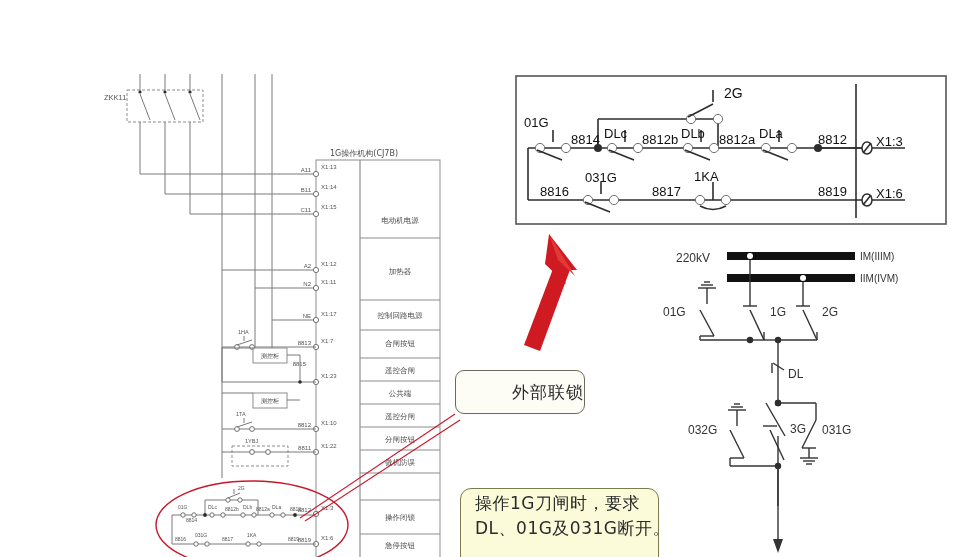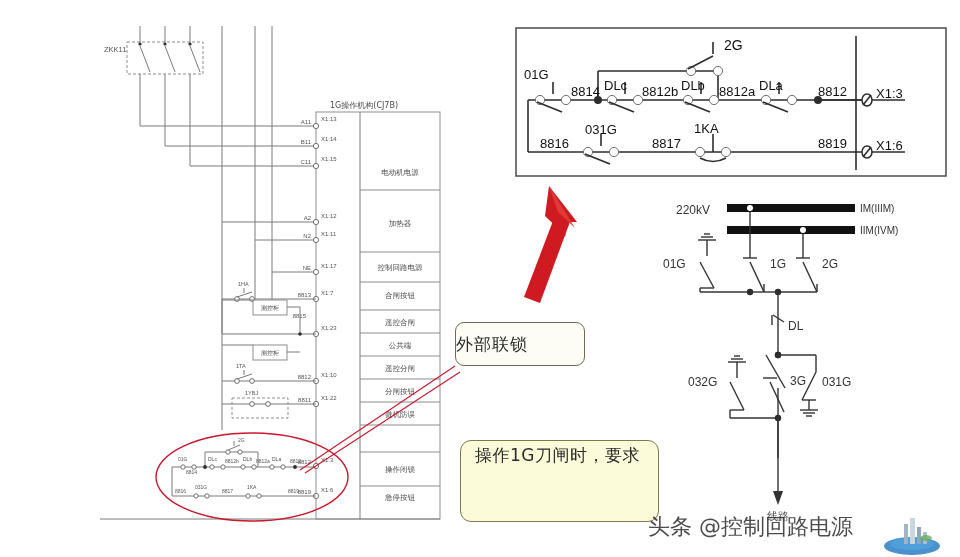--- a/index.html
+++ b/index.html
@@ -1,21 +1,21 @@
 <!DOCTYPE html>
 <html><head>
 <meta charset="utf-8">
 <style>
   html,body{margin:0;padding:0;background:#ffffff;}
   body{
     width:960px;height:557px;position:relative;overflow:hidden;
     font-family:"Liberation Sans","DejaVu Sans",sans-serif;
     color:#3a3a3a;
   }
-  .stage{position:absolute;inset:0;}
+  .stage{position:absolute;inset:0;margin-top:48px;}
   svg.layer{position:absolute;left:0;top:0;width:960px;height:557px;}
   .txt{font-family:"Liberation Sans","DejaVu Sans",sans-serif;fill:#555;}
   .txt-cn{font-family:"DejaVu Sans","Liberation Sans",sans-serif;fill:#4a4a4a;}
   .wire{stroke:#7a7a7a;stroke-width:1;fill:none;}
   .wire-d{stroke:#8d8d8d;stroke-width:1;fill:none;stroke-dasharray:3 2;}
   .box{stroke:#8d8d8d;stroke-width:1;fill:none;}
   .inset-box{stroke:#555;stroke-width:1.6;fill:#fff;}
   .inset-wire{stroke:#2d2d2d;stroke-width:1.6;fill:none;}
   .inset-txt{font-family:"Liberation Sans","DejaVu Sans",sans-serif;fill:#111;}
   .sl-wire{stroke:#333;stroke-width:1.4;fill:none;}
@@ -24,21 +24,21 @@
   .term{fill:#fff;stroke:#6f6f6f;stroke-width:1;}
   .red{stroke:#c9172b;fill:none;}
   .callout{
     position:absolute;box-sizing:border-box;
     font-family:"DejaVu Sans","Liberation Sans",sans-serif;
     color:#2b2b2b;line-height:1.45;
   }
   #callout-external{
     left:455px;top:322px;width:130px;height:44px;
     background:#fdfdf6;border:1.4px solid #6b6b5a;border-radius:9px;
-    font-size:17px;display:flex;align-items:center;justify-content:flex-start;
+    font-size:17px;display:flex;align-items:center;justify-content:flex-end;
     letter-spacing:1px;
   }
   #callout-requirement{
     left:460px;top:440px;width:199px;height:82px;
     background:#fcfbd9;border:1.4px solid #7c7a4e;border-radius:11px;
     font-size:17px;padding:2px 14px;letter-spacing:.5px;
   }
   #callout-requirement .ln{display:block;white-space:nowrap;}
   .wm{
     position:absolute;left:648px;top:512px;
@@ -456,20 +456,21 @@
     <path d="M778 505 L773 491 L783 491 Z" fill="#333"></path>
     <text class="txt-cn" x="778" y="520" font-size="11" text-anchor="middle" fill="#333">线路</text>
   </svg>
 
   <div class="callout" id="callout-external">
     <span>外部联锁</span>
   </div>
 
   <div class="callout" id="callout-requirement">
     <span class="ln">操作1G刀闸时，要求</span>
+    <span class="ln">DL、01G及031G断开。</span>
   </div>
 
   <div class="wm">头条 @控制回路电源</div>
   <svg class="globe" viewBox="0 0 64 40">
     <ellipse cx="32" cy="30" rx="28" ry="9" fill="#2b7fc4" opacity=".85"></ellipse>
     <ellipse cx="32" cy="28" rx="22" ry="6" fill="#4fa3dd" opacity=".8"></ellipse>
     <rect x="24" y="8" width="4" height="20" fill="#9fb6c6"></rect>
     <rect x="30" y="2" width="5" height="26" fill="#c8d6de"></rect>
     <rect x="37" y="11" width="4" height="17" fill="#8fa8b8"></rect>
     <rect x="43" y="16" width="4" height="12" fill="#a9bfcd"></rect>

